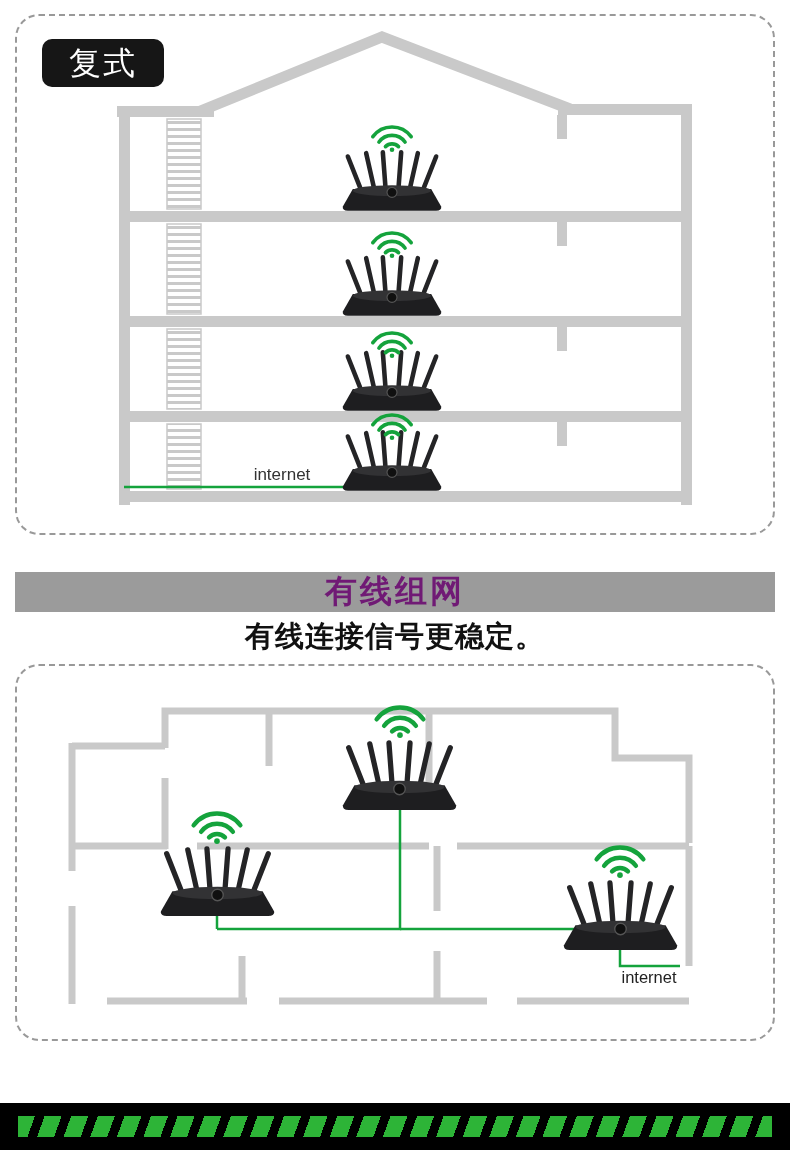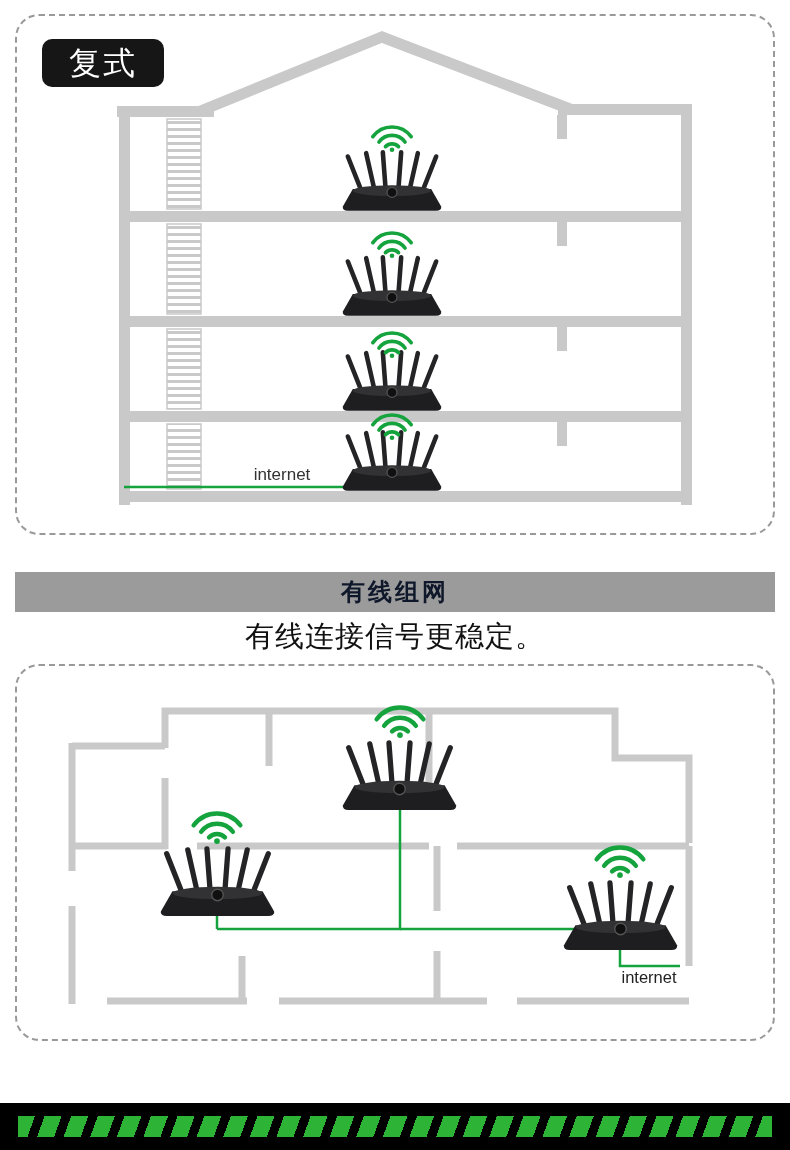--- a/index.html
+++ b/index.html
@@ -14,26 +14,26 @@
   .panel.duplex { left:15px; top:14px;  width:760px; height:521px; }
   .panel.plan   { left:15px; top:664px; width:760px; height:377px; }
   .fill { position:absolute; left:0; top:0; width:100%; height:100%; }
   .tag {
     position:absolute; left:25px; top:23px; background:#161616; color:#ffffff;
     font-size:32px; line-height:1; padding:8px 27px; border-radius:10px;
     letter-spacing:2px; z-index:2;
   }
   .banner {
     position:absolute; left:15px; top:572px; width:760px; height:40px;
-    background:#9b9b9b; color:#0f172a; display:flex; align-items:center;
-    justify-content:center; font-size:24px; font-weight:bold; letter-spacing:3px;
+    background:#9b9b9b; color:#701a75; display:flex; align-items:center;
+    justify-content:center; font-size:32px; font-weight:bold; letter-spacing:3px;
   }
   .subtitle {
     position:absolute; left:0; top:617px; width:790px; margin:0;
-    text-align:center; font-size:29px; color:#111111; letter-spacing:1px;
+    text-align:center; font-size:29px; color:#111111; letter-spacing:1px;font-weight:bold;
   }
   .stripe-bar {
     position:absolute; left:0; top:1103px; width:790px; height:47px; background:#000000;
   }
   .stripes {
     position:absolute; left:18px; right:18px; top:13px; height:21px;
     background:repeating-linear-gradient(110deg, #2db437 0 16px, #000000 16px 25px);
   }
   svg text { font-family:"Liberation Sans", sans-serif; }
 </style>

